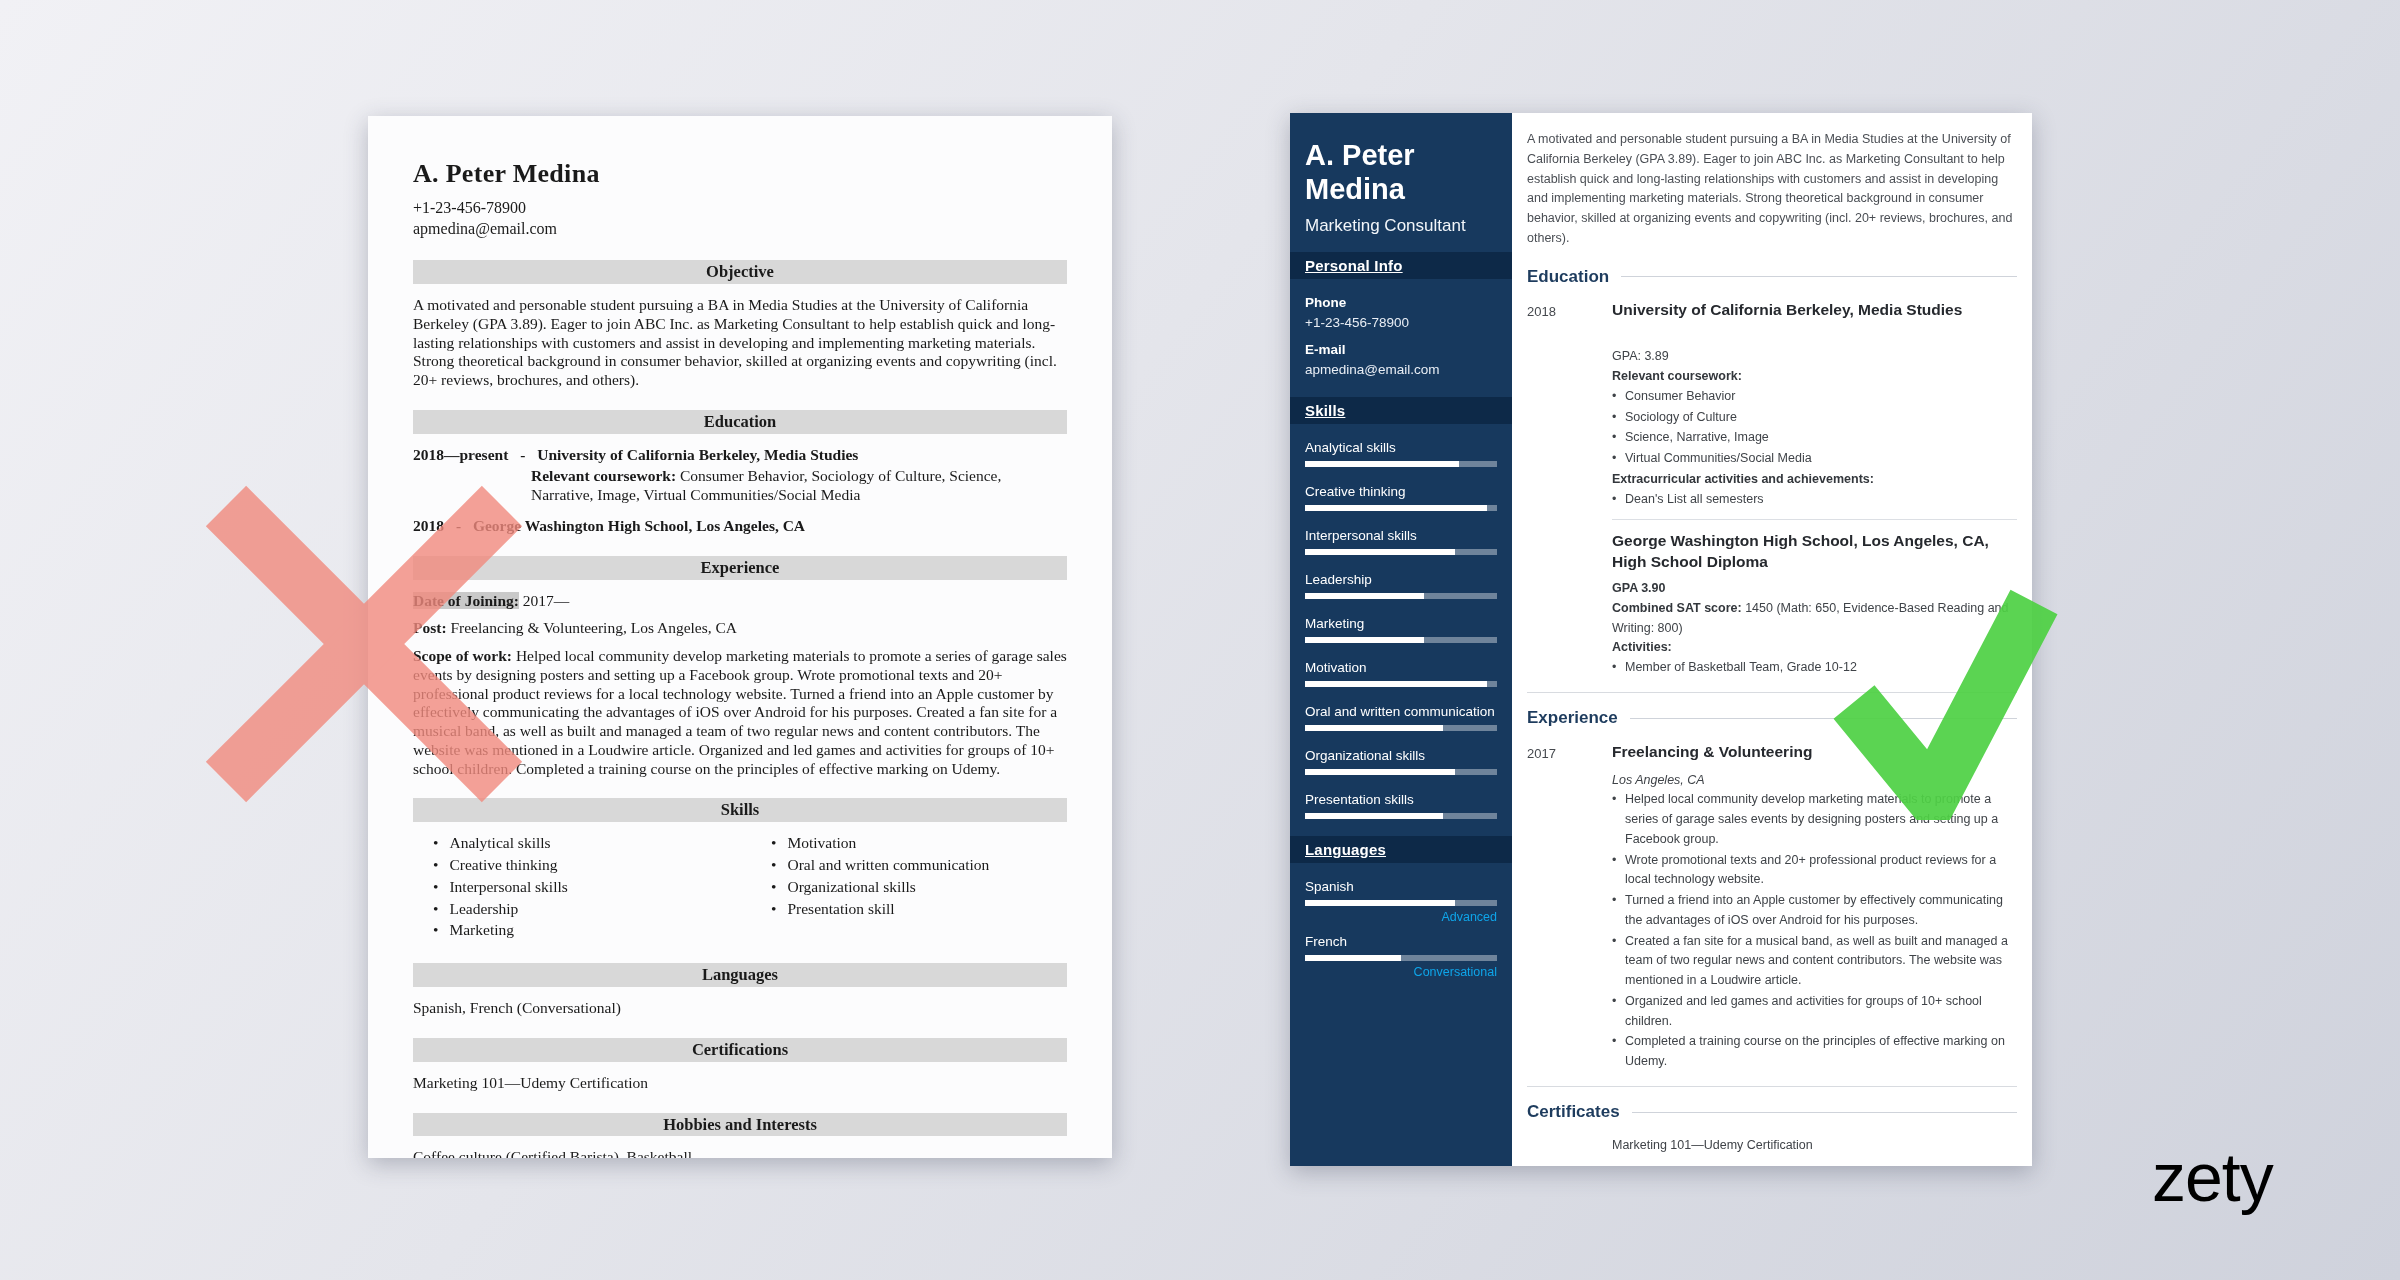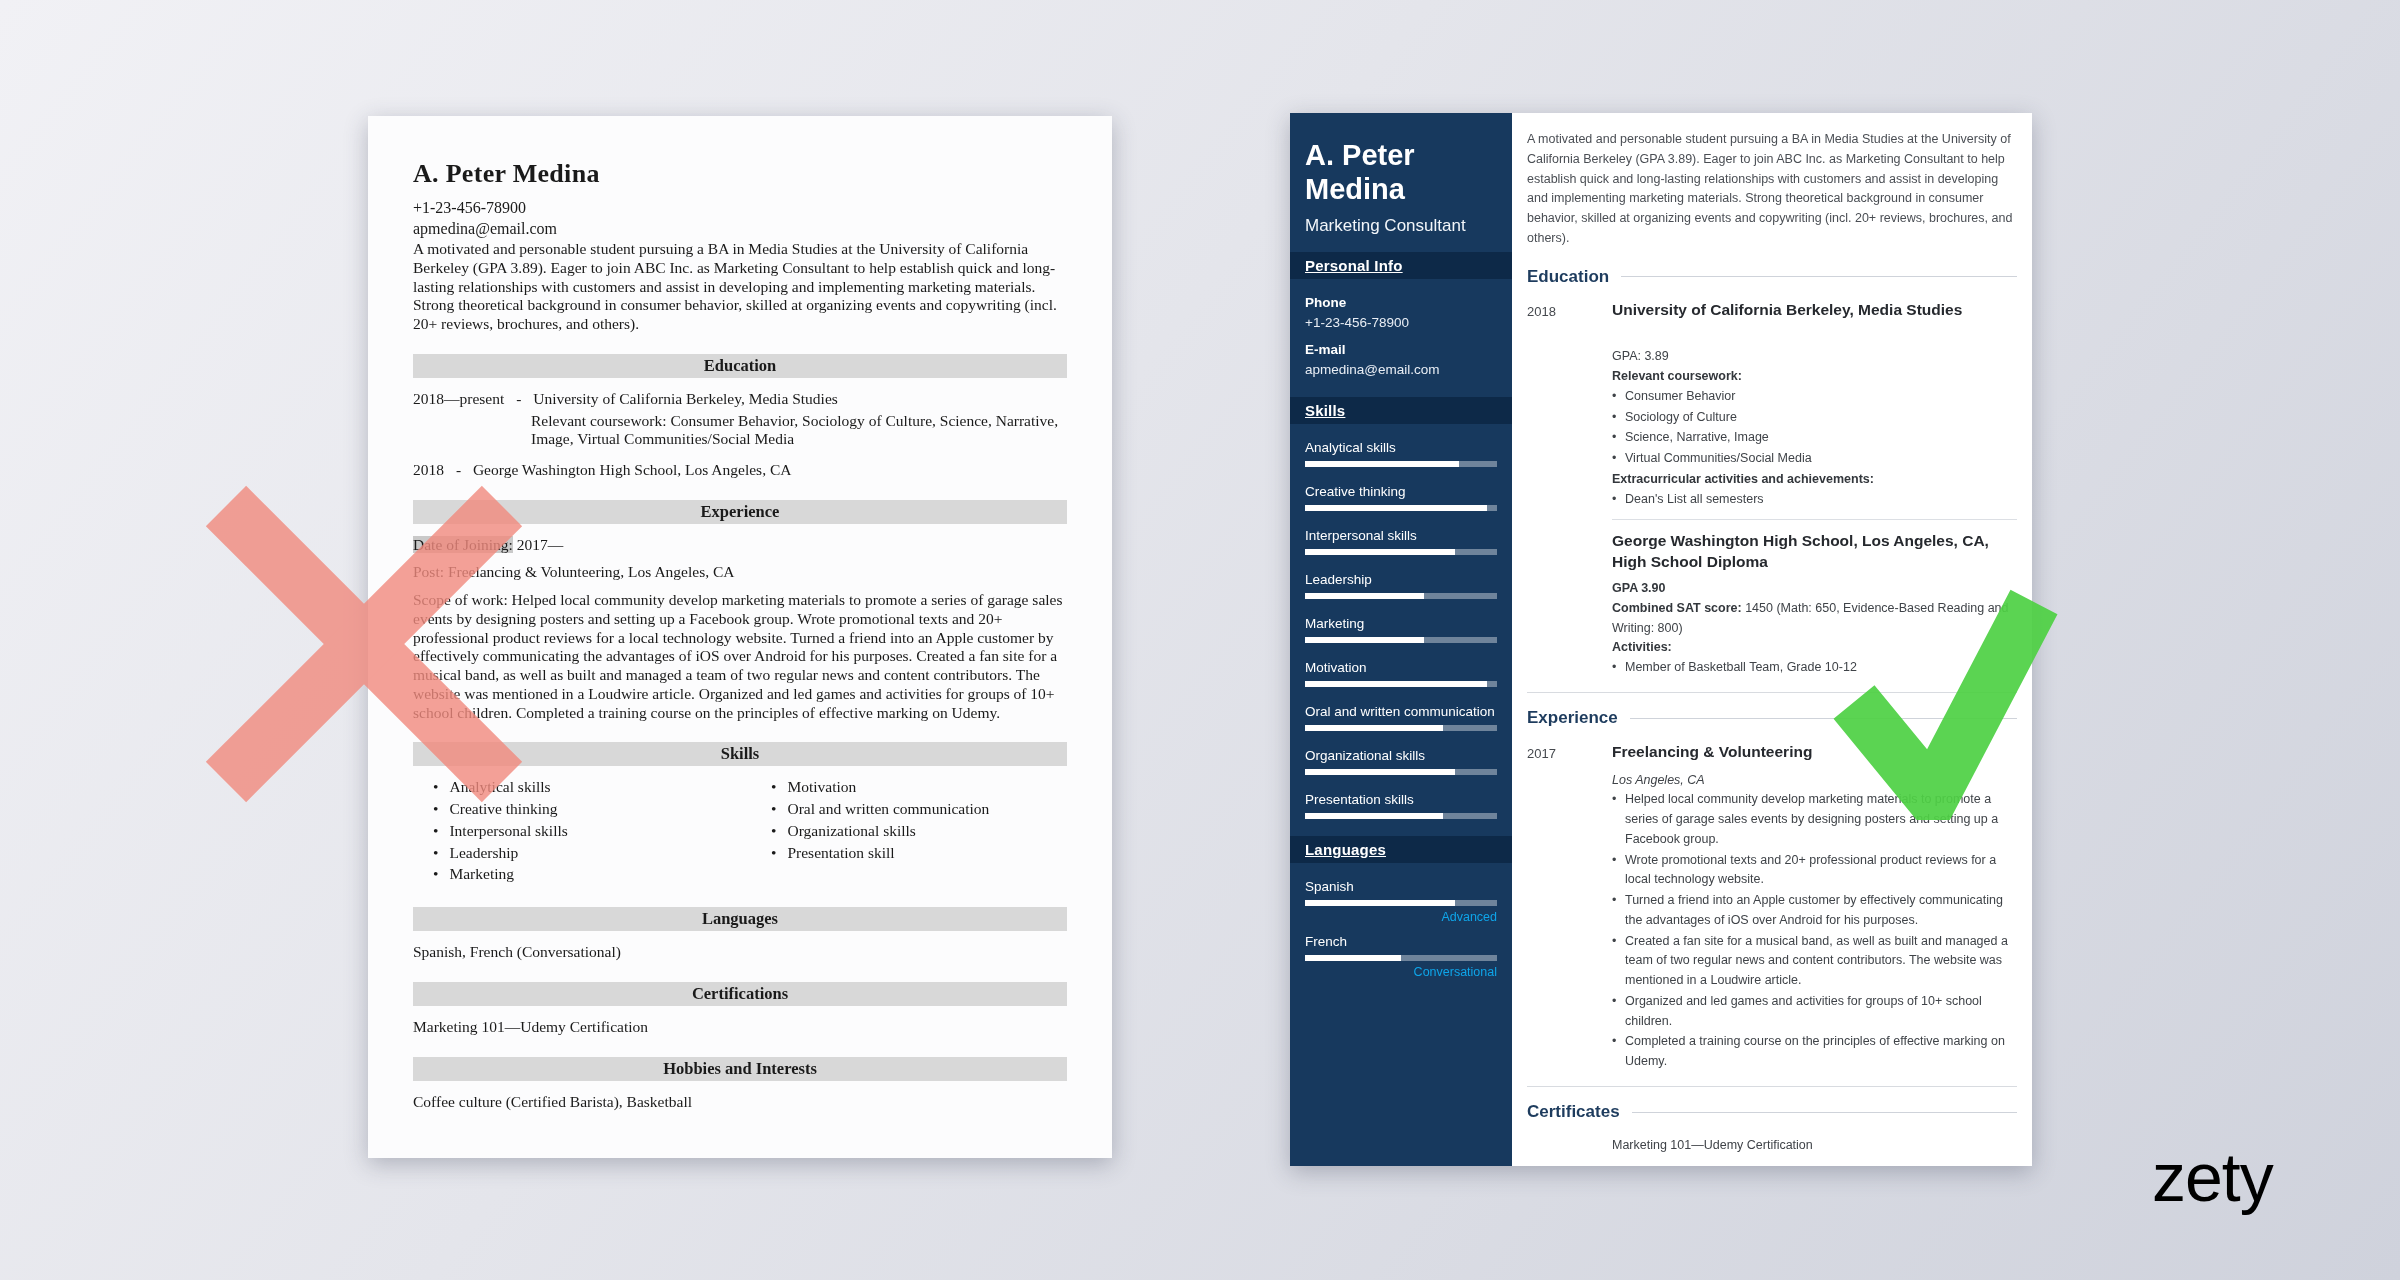--- a/index.html
+++ b/index.html
@@ -18,21 +18,21 @@
     font-family:"Liberation Serif",serif; color:#1a1a1a;
     font-size:15.5px; line-height:1.21;
   }
   .lp-name { font-size:26px; font-weight:bold; letter-spacing:.3px; margin-bottom:9px; }
   .lp-contact div { font-size:16px; line-height:1.3; }
   .lp-bar {
     background:#d8d8d8; text-align:center; font-weight:bold; font-size:16.5px;
     padding:2px 0; margin:20px 0 12px;
   }
   .lp p.body { margin:0; }
-  .b { font-weight:normal;text-align:center; }
+  .b { font-weight:bold;text-align:center; }
   .hl { background:#c9c9c9; }
   .lp-edu-line { margin-bottom:4px; }
   .lp-edu-course { margin:3px 0 12px 118px; }
   .lp-line { margin-bottom:9px; }
   .lp-skills { display:flex; margin:2px 0 0 20px; }
   .lp-skills ul { list-style:none; }
   .lp-skills .col1 { width:338px; }
   .lp-skills li { margin-bottom:3px; }
   .lp-skills li::before { content:"•"; margin-right:11px; }
 
@@ -88,20 +88,21 @@
 </head>
 <body>
 
 <div class="page-left lp">
   <div class="lp-name">A. Peter Medina</div>
   <div class="lp-contact">
     <div>+1-23-456-78900</div>
     <div>apmedina@email.com</div>
   </div>
 
+  <div class="lp-bar">Objective</div>
   <p class="body">A motivated and personable student pursuing a BA in Media Studies at the University of California Berkeley (GPA 3.89). Eager to join ABC Inc. as Marketing Consultant to help establish quick and long-lasting relationships with customers and assist in developing and implementing marketing materials. Strong theoretical background in consumer behavior, skilled at organizing events and copywriting (incl. 20+ reviews, brochures, and others).</p>
 
   <div class="lp-bar">Education</div>
   <p class="body lp-edu-line">
     <span class="b">2018—present</span>
     <span class="b" style="padding:0 8px;">-</span>
     <span class="b">University of California Berkeley, Media Studies</span>
   </p>
   <div class="lp-edu-course">
     <span class="b">Relevant coursework:</span>

